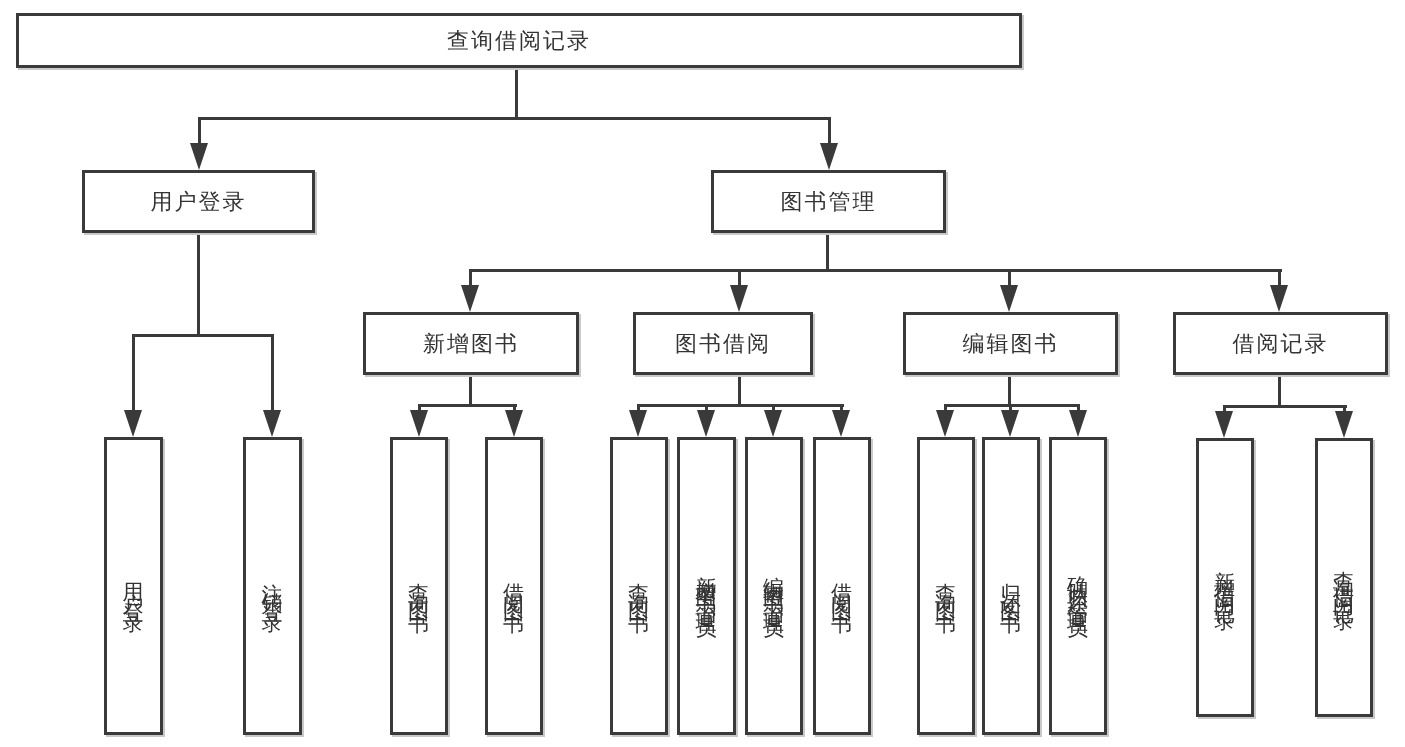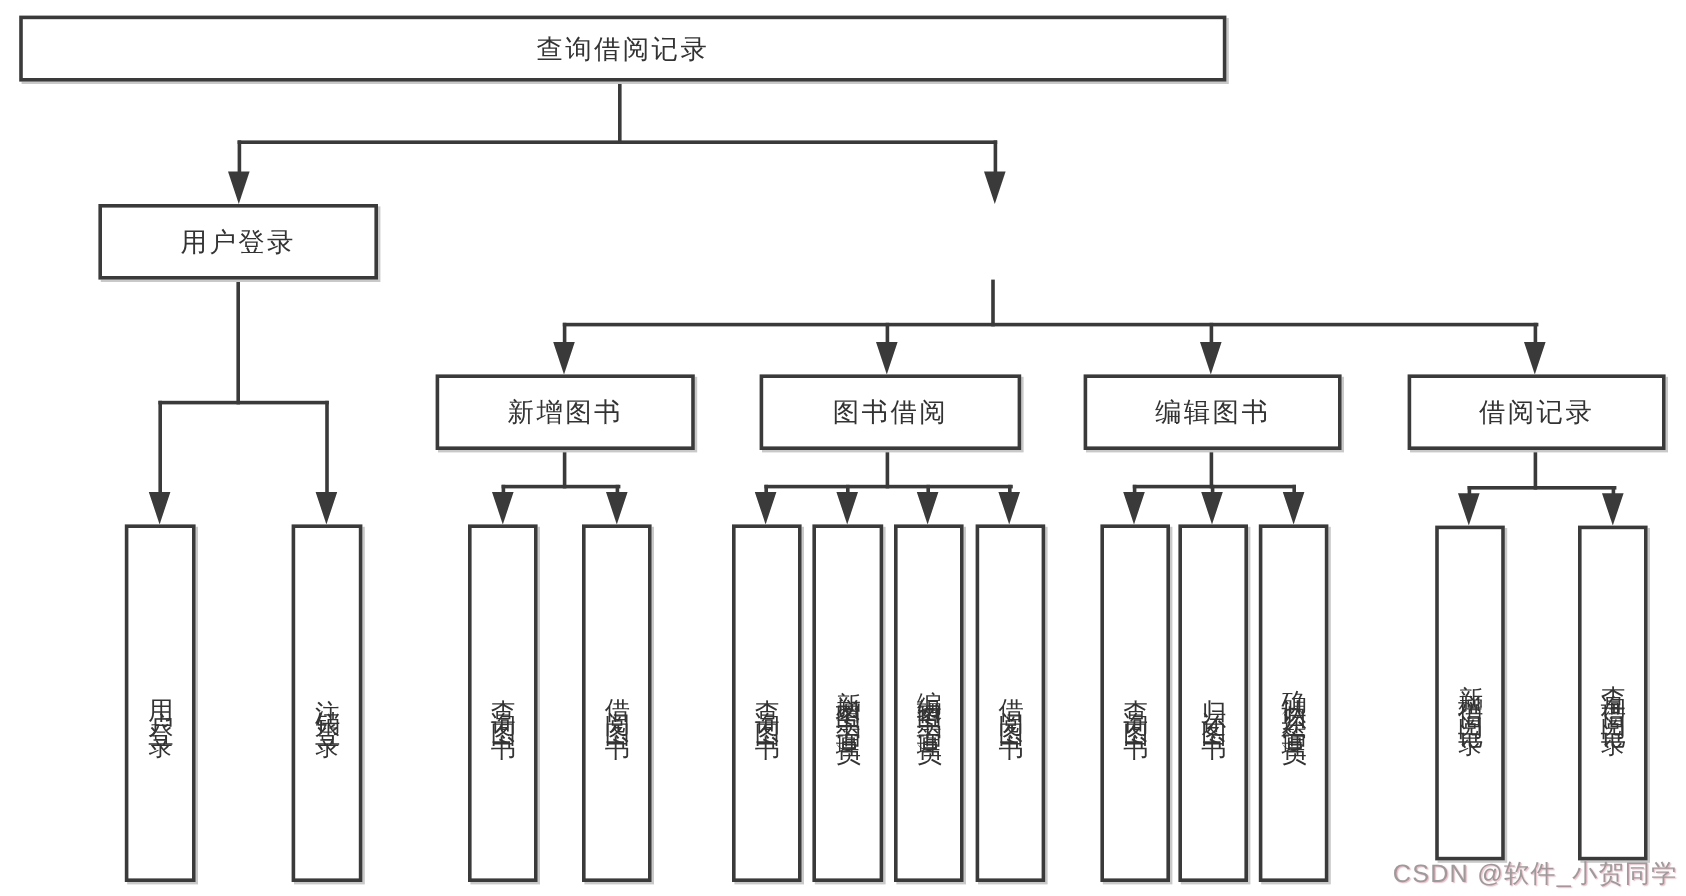--- a/index.html
+++ b/index.html
@@ -111,26 +111,29 @@
   <div class="arrow" style="left:1335px;top:411px;"></div>
 
   <div class="box" style="left:16px;top:13px;width:1006px;height:55px;">
     <span>查询借阅记录</span>
   </div>
 
   <div class="box" style="left:82px;top:170px;width:233px;height:63px;">
     <span>用户登录</span>
   </div>
 
+  <div class="box" style="left:711px;top:170px;width:235px;height:63px;">
+    <span>图书管理</span>
+  </div>
 
   <div class="box" style="left:363px;top:312px;width:216px;height:63px;">
     <span>新增图书</span>
   </div>
 
-  <div class="box" style="left:633px;top:312px;width:218px;height:63px;">
+  <div class="box" style="left:633px;top:312px;width:180px;height:63px;">
     <span>图书借阅</span>
   </div>
 
   <div class="box" style="left:903px;top:312px;width:215px;height:63px;">
     <span>编辑图书</span>
   </div>
 
   <div class="box" style="left:1173px;top:312px;width:215px;height:63px;">
     <span>借阅记录</span>
   </div>
@@ -172,15 +175,14 @@
     <span class="vtext ls6">确认归还（管理员）</span>
   </div>
 
   <div class="vbox" style="left:1196px;top:438px;width:58px;height:279px;">
     <span class="vtext ls8">新增借阅记录</span>
   </div>
   <div class="vbox" style="left:1315px;top:438px;width:58px;height:279px;">
     <span class="vtext ls8">查询借阅记录</span>
   </div>
 
-  <div class="watermark">CSDN @软件_小贺同学</div>
 
 </div>
 
 </body></html>

